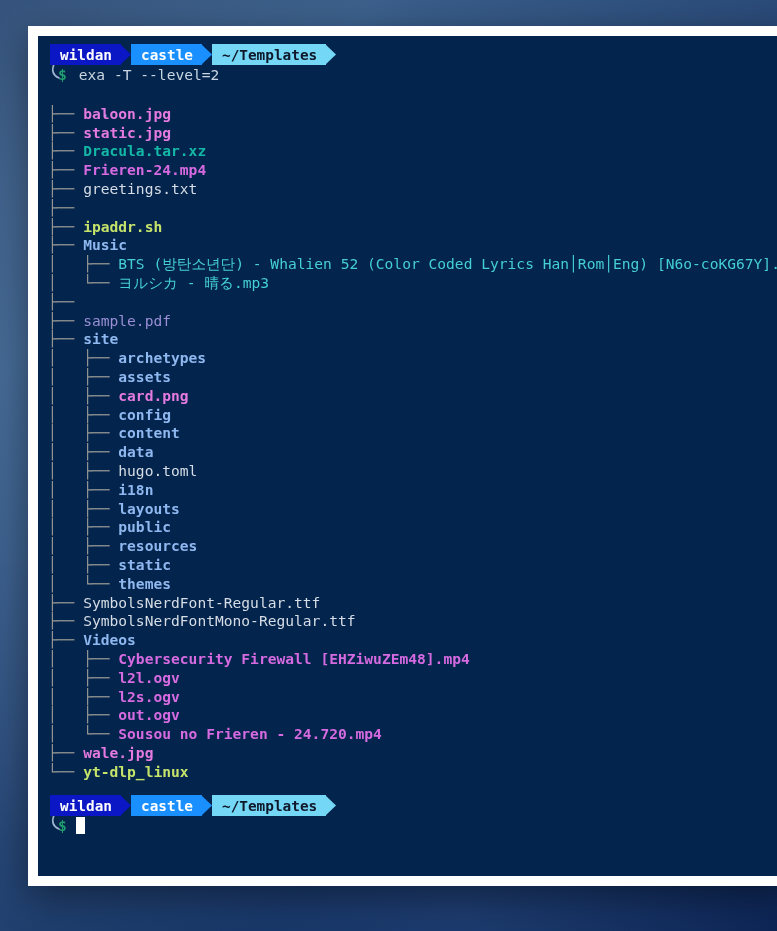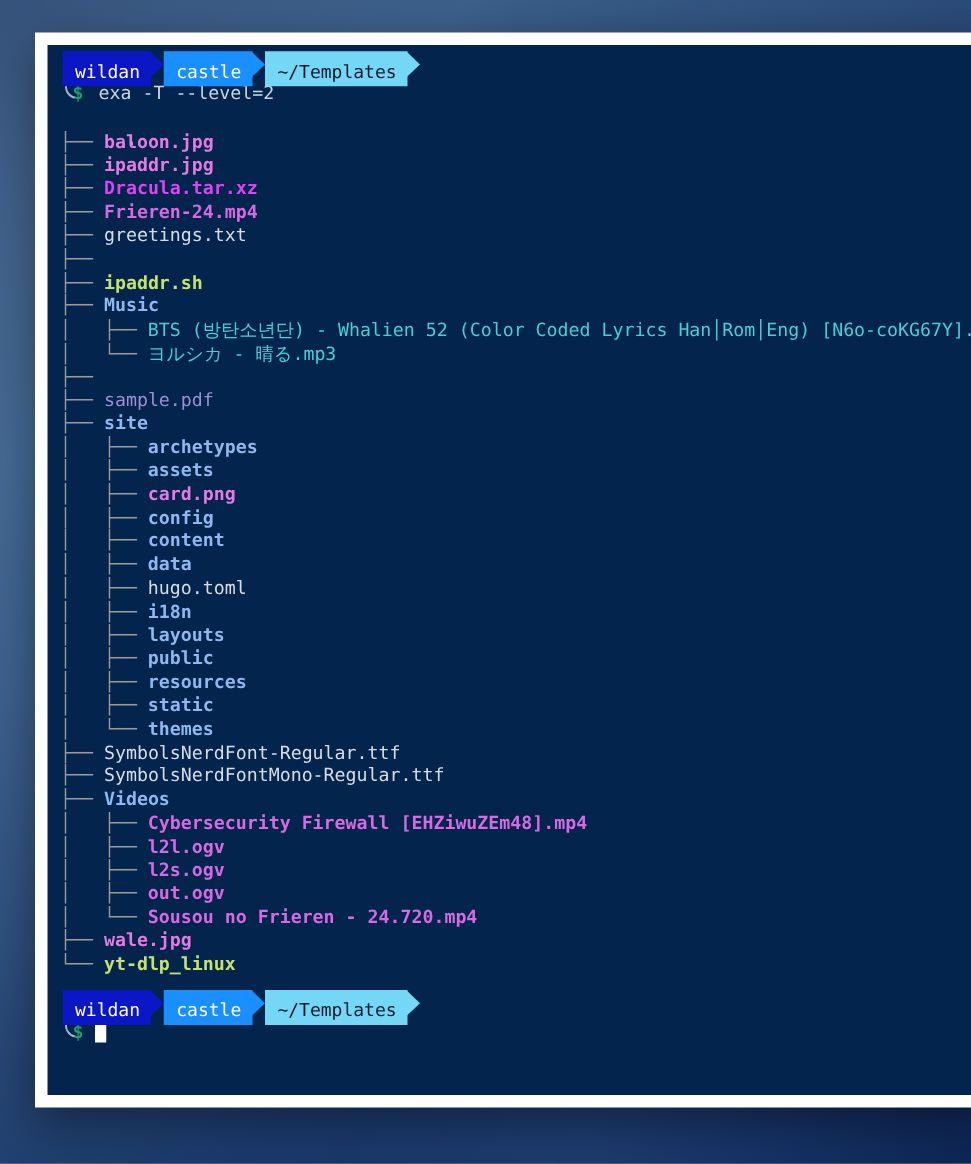--- a/index.html
+++ b/index.html
@@ -72,22 +72,22 @@
     line-height: 1;
   }
   .curl svg { display:block; }
 
   .seg {
     height: 21px;
     display: flex;
     align-items: center;
     font-family: "DejaVu Sans Mono", monospace;
     font-size: 14.4px;
-    font-weight: normal;
-    padding: 7px 9px 0 10px;
+    font-weight: bold;
+    padding: 0 9px 0 10px;
     position: relative;
   }
   .seg .arrow {
     position: absolute;
     right: -10px;
     top: 0;
     width: 11px;
     height: 21px;
   }
   .seg-user  { background: #0b17c4; color: #ffffff; }
@@ -128,21 +128,21 @@
     font-family: "DejaVu Sans Mono", monospace;
     font-size: 14.6px;
     letter-spacing: 0px;
   }
   .nm { white-space: pre; }
 
   
   .c-dir   { color: #8fb8f0; font-weight: bold; }
   .c-img   { color: #e57ae0; font-weight: bold; }
   .c-video { color: #d66ae0; font-weight: bold; }
-  .c-arch  { color: #d946ef; font-weight: bold; }
+  .c-arch  { color: #14b8a6; font-weight: bold; }
   .c-pkg   { color: #f2776f; font-weight: bold; }
   .c-exec  { color: #c5e36a; font-weight: bold; }
   .c-audio { color: #45cfd6; }
   .c-doc   { color: #9a8fd6; }
   .c-plain { color: #d6dde6; }
   .c-root  { color: #8fb8f0; font-weight: bold; }
 </style>
 </head>
 <body>
 
@@ -181,21 +181,21 @@
         <span class="dollar">$</span>
         <span class="cmd-text">exa -T --level=2</span>
       </div>
     </div>
 
     <div class="line" style="height:18.8px;">
       <span class="c-root">.</span>
     </div>
     <div class="tree" id="tree-rows">
         <div class="trow"><span class="branch">├── </span><span class="nm c-img">baloon.jpg</span></div>
-        <div class="trow"><span class="branch">├── </span><span class="nm c-img">ipaddr.jpg</span></div>
+        <div class="trow"><span class="branch">├── </span><span class="nm c-img">static.jpg</span></div>
         <div class="trow"><span class="branch">├── </span><span class="nm c-arch">Dracula.tar.xz</span></div>
         <div class="trow"><span class="branch">├── </span><span class="nm c-video">Frieren-24.mp4</span></div>
         <div class="trow"><span class="branch">├── </span><span class="nm c-plain">greetings.txt</span></div>
         <div class="trow"><span class="branch">├── </span></div>
         <div class="trow"><span class="branch">├── </span><span class="nm c-exec">ipaddr.sh</span></div>
         <div class="trow"><span class="branch">├── </span><span class="nm c-dir">Music</span></div>
         <div class="trow"><span class="branch">│   ├── </span><span class="nm c-audio">BTS (방탄소년단) - Whalien 52 (Color Coded Lyrics Han│Rom│Eng) [N6o-coKG67Y].mp3</span></div>
         <div class="trow"><span class="branch">│   └── </span><span class="nm c-audio">ヨルシカ - 晴る.mp3</span></div>
         <div class="trow"><span class="branch">├── </span></div>
         <div class="trow"><span class="branch">├── </span><span class="nm c-doc">sample.pdf</span></div>

